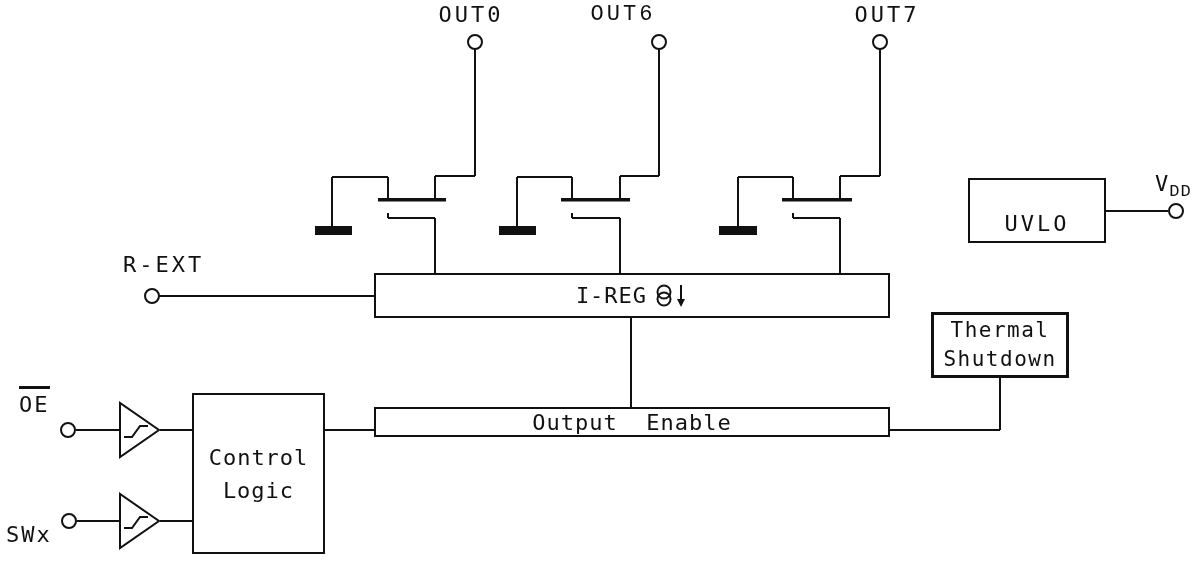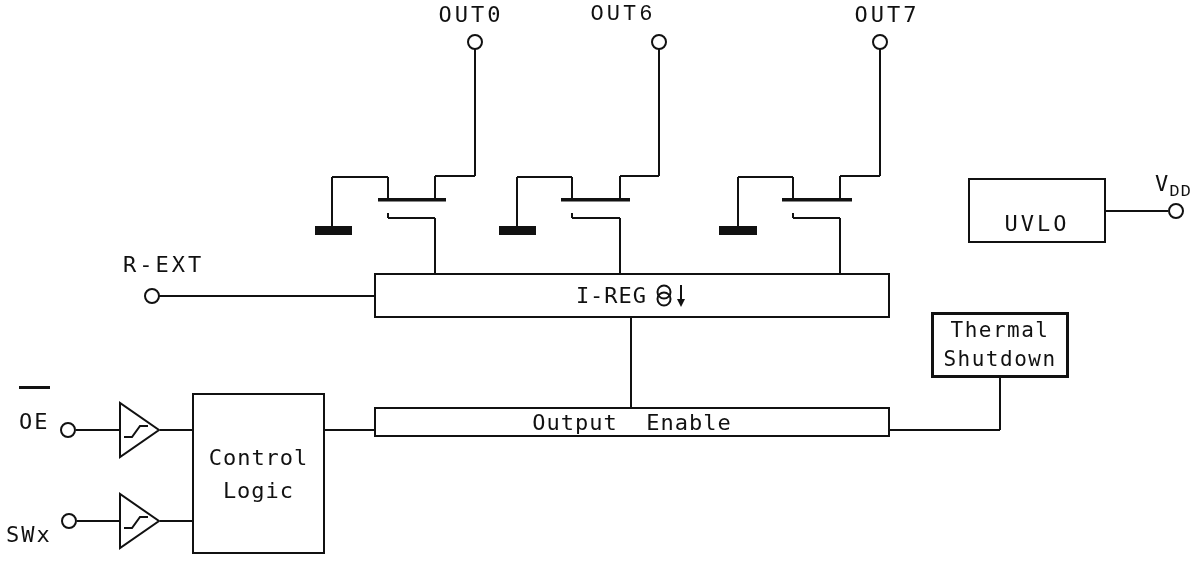--- a/index.html
+++ b/index.html
@@ -29,21 +29,21 @@
     position:absolute; font-size:22px; letter-spacing:3px;
     white-space:pre; line-height:22px;
   }
   .centered { transform:translateX(-50%); }
   #out0-label { left:471px; top:4px; }
   #out6-label { left:623px; top:4px;font-family:Liberation Mono, monospace; }
   #out7-label { left:887px; top:4px; }
   #rext-label { left:107px; top:254px;margin-left:16px; }
   #swx-label  { left:6px;  top:488px; letter-spacing:2px;margin-top:36px; }
   #oe-label   { left:19px; top:386px; letter-spacing:2px;
-                border-top:3px solid var(--line); padding-top:22px; }
+                border-top:3px solid var(--line); padding-top:5px; }
   #vdd-label  { left:1155px; top:173px; letter-spacing:1px; }
   #vdd-label .sub { font-size:17px; letter-spacing:1px; vertical-align:-5px;font-family:Liberation Mono, monospace; }
 </style>
 </head>
 <body>
 
 <div class="canvas">
 
   <svg class="wires" width="1200" height="563" viewBox="0 0 1200 563">
 

